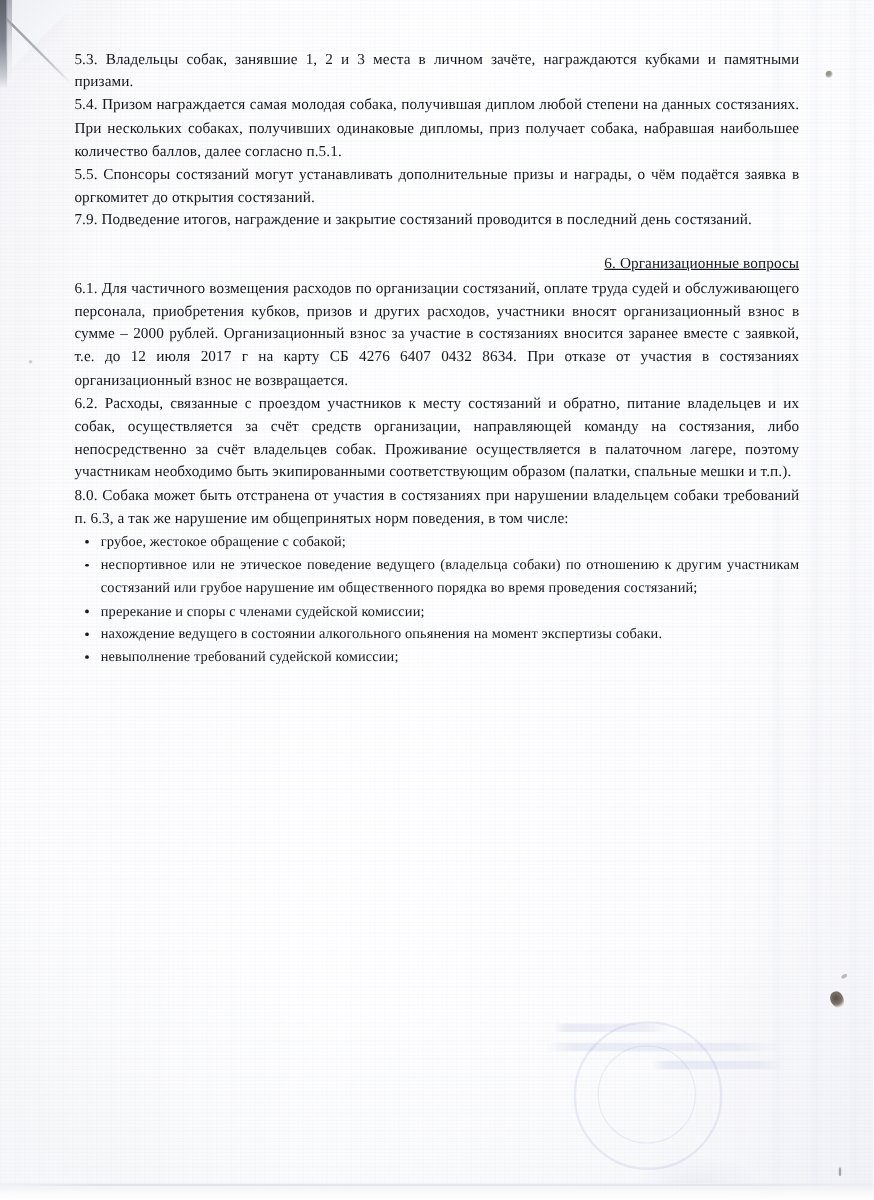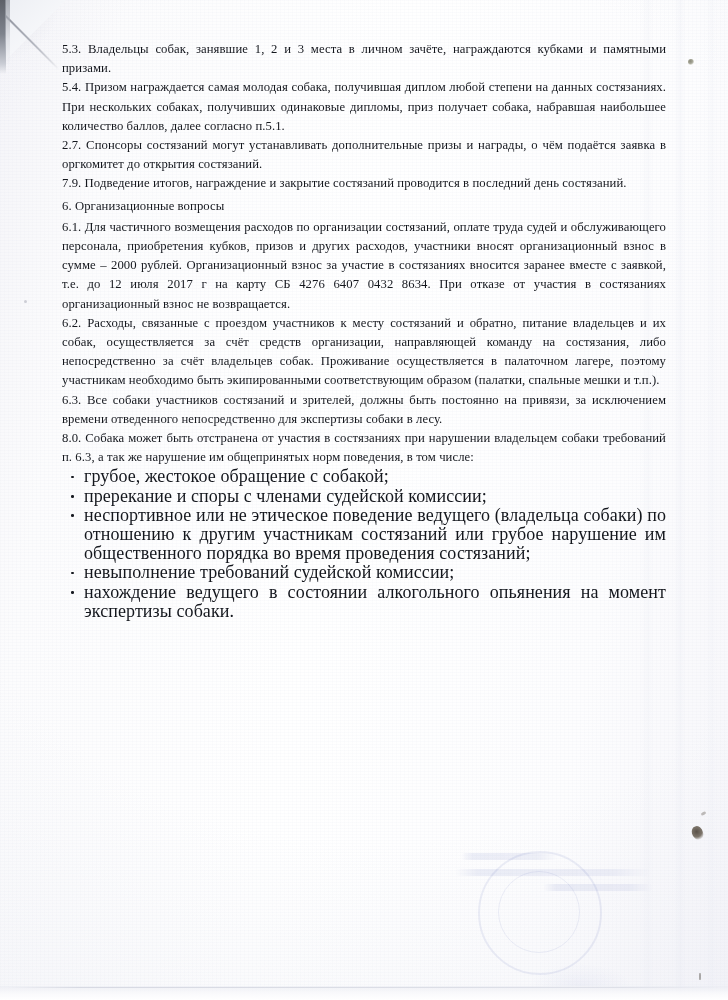--- a/index.html
+++ b/index.html
@@ -142,36 +142,37 @@
   .para {
     margin: 0;
     font-size: 12.7px;
     line-height: 19.2px;
     text-align: justify;
     text-justify: inter-word;
     letter-spacing: 0.08px;
     color: #171a21;
   }
   .para.center {
-    text-align: left;
-    margin-top: 3px;
+    text-align: right;
+    margin-top: 16px;
     margin-bottom: 2px;
+    text-decoration: underline;
   }
 
   
   .bullets {
     margin: 0;
     padding: 0;
     list-style: none;
   }
   .bullets li {
     position: relative;
     margin: 0;
     padding-left: 22px;
-    font-size: 18px;
+    font-size: 12px;
     line-height: 19.2px;
     text-align: justify;
     text-justify: inter-word;
     letter-spacing: 0.08px;
     color: #171a21;
   }
   .bullets li::before {
     content: "";
     position: absolute;
     left: 9px;
@@ -288,36 +289,35 @@
     <div class="l l1"></div>
     <div class="l l2"></div>
     <div class="l l3"></div>
   </div>
   <div class="showthrough st-wave"></div>
 
   <div class="text-block ink-soften">
 
     <p class="para">5.3. Владельцы собак, занявшие 1, 2 и 3 места в личном зачёте, награждаются кубками и памятными призами.</p>
     <p class="para">5.4. Призом награждается самая молодая собака, получившая диплом любой степени на данных состязаниях. При нескольких собаках, получивших одинаковые дипломы, приз получает собака, набравшая наибольшее количество баллов, далее согласно п.5.1.</p>
-    <p class="para">2.7. Спонсоры состязаний могут устанавливать дополнительные призы и награды, о чём подаётся заявка в оргкомитет до открытия состязаний.</p>
+    <p class="para">5.5. Спонсоры состязаний могут устанавливать дополнительные призы и награды, о чём подаётся заявка в оргкомитет до открытия состязаний.</p>
     <p class="para">7.9. Подведение итогов, награждение и закрытие состязаний проводится в последний день состязаний.</p>
 
     <p class="para center">6. Организационные вопросы</p>
 
     <p class="para">6.1. Для частичного возмещения расходов по организации состязаний, оплате труда судей и обслуживающего персонала, приобретения кубков, призов и других расходов, участники вносят организационный взнос в сумме – 2000 рублей. Организационный взнос за участие в состязаниях вносится заранее вместе с заявкой, т.е. до 12 июля 2017 г на карту СБ 4276 6407 0432 8634. При отказе от участия в состязаниях организационный взнос не возвращается.</p>
     <p class="para">6.2. Расходы, связанные с проездом участников к месту состязаний и обратно, питание владельцев и их собак, осуществляется за счёт средств организации, направляющей команду на состязания, либо непосредственно за счёт владельцев собак. Проживание осуществляется в палаточном лагере, поэтому участникам необходимо быть экипированными соответствующим образом (палатки, спальные мешки и т.п.).</p>
-    <p class="para">6.3. Все собаки участников состязаний и зрителей, должны быть постоянно на привязи, за исключением времени отведенного непосредственно для экспертизы собаки в лесу.</p>
     <p class="para">8.0. Собака может быть отстранена от участия в состязаниях при нарушении владельцем собаки требований п. 6.3, а так же нарушение им общепринятых норм поведения, в том числе:</p>
 
     <ul class="bullets">
       <li>грубое, жестокое обращение с собакой;</li>
+      <li>неспортивное или не этическое поведение ведущего (владельца собаки) по отношению к другим участникам состязаний или грубое нарушение им общественного порядка во время проведения состязаний;</li>
       <li>пререкание и споры с членами судейской комиссии;</li>
-      <li>неспортивное или не этическое поведение ведущего (владельца собаки) по отношению к другим участникам состязаний или грубое нарушение им общественного порядка во время проведения состязаний;</li>
+      <li>нахождение ведущего в состоянии алкогольного опьянения на момент экспертизы собаки.</li>
       <li>невыполнение требований судейской комиссии;</li>
-      <li>нахождение ведущего в состоянии алкогольного опьянения на момент экспертизы собаки.</li>
     </ul>
 
   </div>
 
   <div class="corner-shadow"></div>
   <div class="fold-triangle"></div>
   <div class="fold-crease"></div>
   <div class="fold-crease-2"></div>
   <div class="edge-strip"></div>
   <div class="edge-strip-soft"></div>

